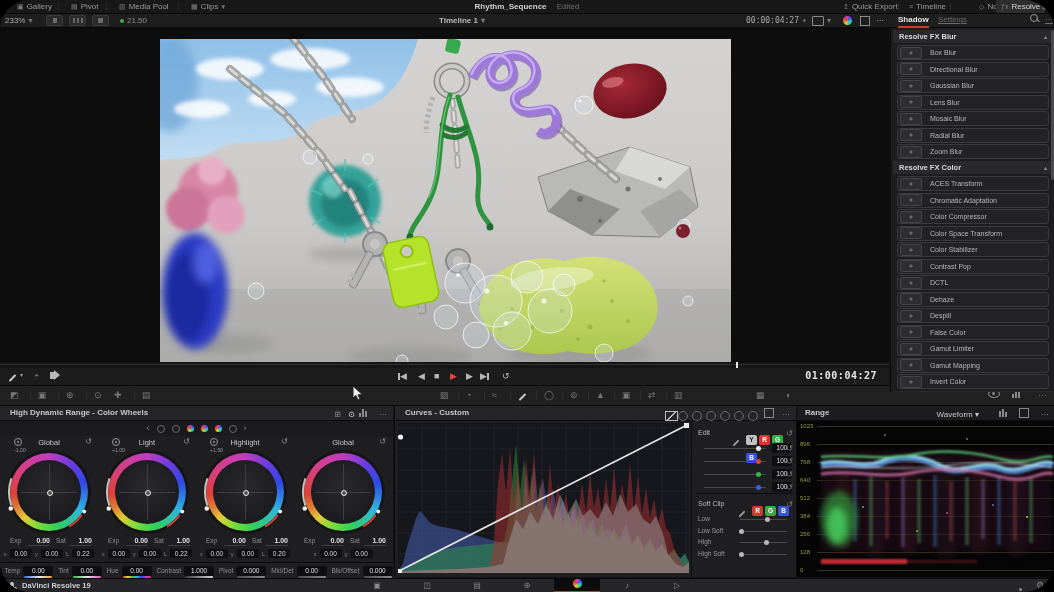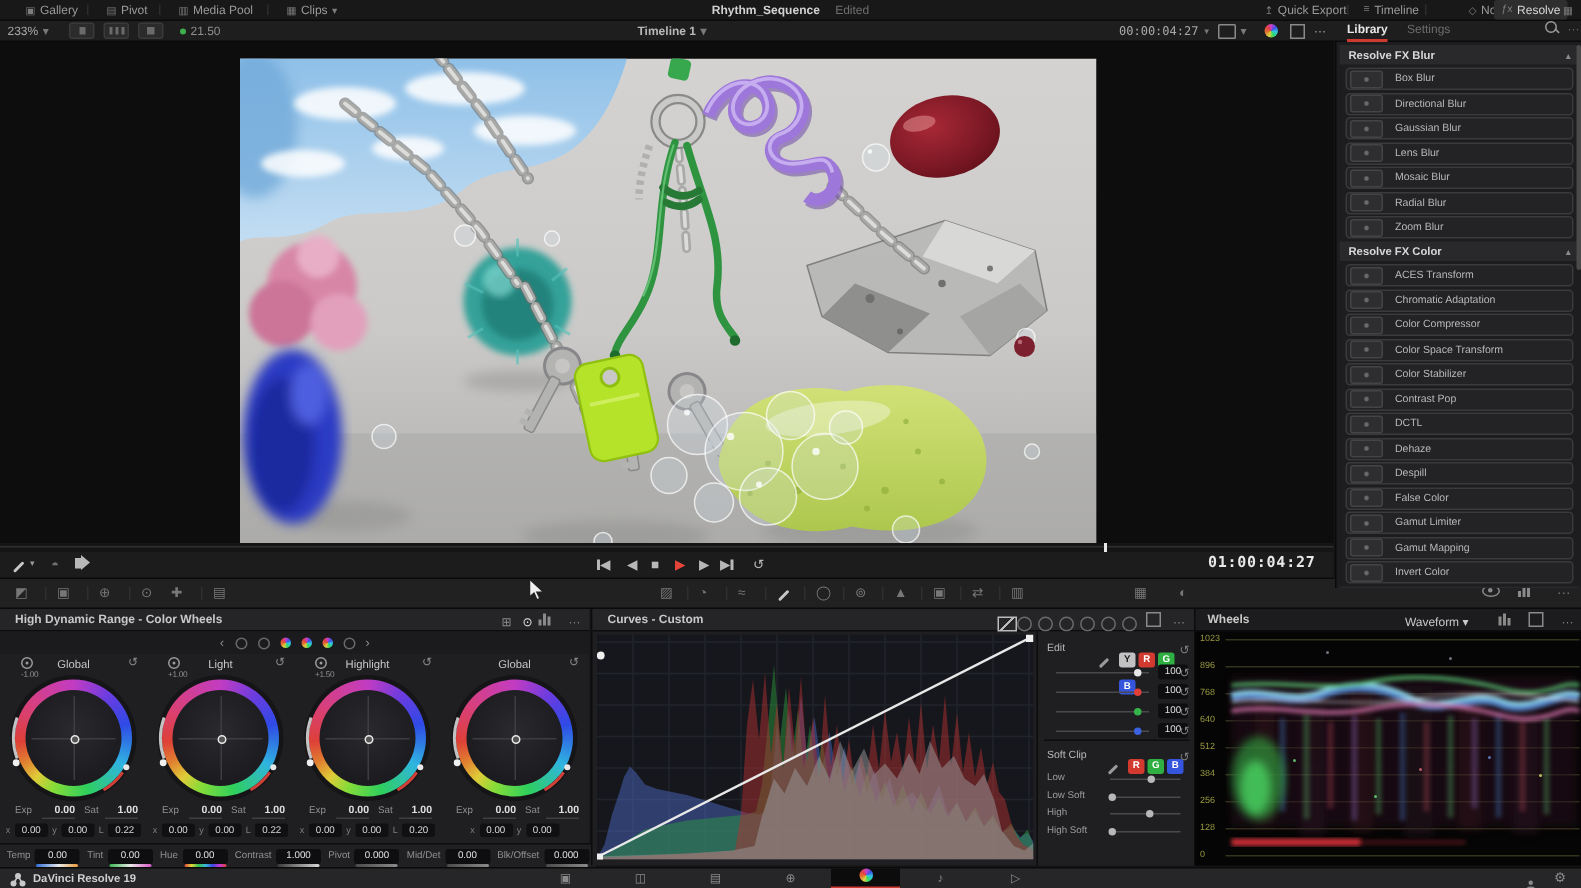--- a/index.html
+++ b/index.html
@@ -1,17 +1,17 @@
 <!DOCTYPE html>
 <html><head>
 <meta charset="utf-8">
 <style>
   html,body{margin:0;padding:0;background:#000;}
   #app{position:relative;width:1054px;height:592px;background:#141414;overflow:hidden;
-       font-family:"Liberation Sans",sans-serif;color:#cfcfcf;-webkit-font-smoothing:antialiased;}
+       font-family:"Liberation Sans",sans-serif;color:#cfcfcf;border-radius:30px;-webkit-font-smoothing:antialiased;}
   
   #topbar{position:absolute;left:0;top:0;width:1054px;height:13px;background:#181818;border-bottom:1px solid #0a0a0a;font-size:8px;color:#9a9a9a;}
   .tb-btn{position:absolute;top:0;height:13px;display:flex;align-items:center;gap:3px;padding:0 5px;cursor:default;}
   .tb-btn .ic{font-size:7px;color:#7d7d7d;}
   .tb-btn.active{background:#2e2e2e;color:#d8d8d8;border-radius:2px;}
   .tb-sep{position:absolute;top:3px;width:1px;height:7px;background:#2c2c2c;}
   #proj-title{position:absolute;left:0;right:0;top:0;height:13px;text-align:center;line-height:13px;font-size:8px;color:#d2d2d2;font-weight:bold;}
   #proj-title .status{font-weight:normal;color:#6f6f6f;margin-left:8px;}
   
   #bar2{position:absolute;left:0;top:14px;width:1054px;height:13px;background:#1e1e1e;border-bottom:1px solid #0a0a0a;font-size:8px;}
@@ -21,21 +21,21 @@
   .dotg{width:4px;height:4px;border-radius:50%;background:#3fae4c;display:inline-block;}
   .cwheel{display:inline-block;width:9px;height:9px;border-radius:50%;
     background:conic-gradient(#c840c8,#4050e8,#30c8e0,#30d868,#e0d040,#e07030,#e04040,#c840c8);}
   .boxic{display:inline-block;width:10px;height:8px;border:1px solid #8a8a8a;border-radius:1px;}
   .expandic{display:inline-block;width:8px;height:8px;border:1px solid #8a8a8a;}
   .mag{display:inline-block;width:6px;height:6px;border:1px solid #9a9a9a;border-radius:50%;position:relative;}
   .mag::after{content:'';position:absolute;left:5px;top:5px;width:4px;height:1px;background:#9a9a9a;transform:rotate(45deg);}
   #tabs{position:absolute;left:890px;top:0;height:13px;}
   .tab{position:absolute;top:0;height:12px;line-height:12px;font-size:8px;}
   .tab.on{color:#e8e8e8;font-weight:bold;border-bottom:2px solid #cf3a30;}
-  .tab.off{color:#6d6d6d;}
+  .tab.off{color:#6d6d6d;text-decoration:underline;}
   
   #viewerArea{position:absolute;left:0;top:28px;width:889px;height:334px;background:#0d0d0d;}
   #viewerImg{position:absolute;left:160px;top:11px;width:571px;height:323px;}
   
   #scrub{position:absolute;left:0;top:362px;width:889px;height:6px;background:#151515;}
   #scrub .track{position:absolute;left:0;right:0;top:2px;height:1px;background:#303030;}
   #scrub .ph{position:absolute;left:736px;top:0;width:2px;height:6px;background:#e8e8e8;}
   
   #transport{position:absolute;left:0;top:368px;width:889px;height:17px;background:#1c1c1c;border-bottom:1px solid #0a0a0a;}
   .tr-ic{position:absolute;top:3px;font-size:9px;color:#9a9a9a;}
@@ -218,21 +218,21 @@
           <i style="left:11px;width:2px"></i>
         </span>
       <span class="viewbtn">
           <i style="left:5px;width:5px"></i>
         </span>
       </div>
     <div class="b2" style="left:120px">
       <span class="dotg"></span>
       <span style="color:#8f8f8f">21.50</span>
       </div>
-    <div class="b2" style="left:425px;font-weight:bold;color:#b8b8b8">
+    <div class="b2" style="left:439px;font-weight:bold;color:#b8b8b8">
       <span>Timeline 1</span>
       <span style="color:#7a7a7a">▾</span>
       </div>
     <div class="b2" style="left:746px;font-family:'DejaVu Sans Mono',monospace">
       <span>00:00:04:27</span>
       <span style="color:#7a7a7a">▾</span>
       </div>
     <div class="b2" style="left:812px">
       <span class="boxic"></span>
       <span style="color:#7a7a7a">▾</span>
@@ -241,21 +241,21 @@
       <span class="cwheel"></span>
       </div>
     <div class="b2" style="left:860px">
       <span class="expandic"></span>
       </div>
     <div class="b2" style="left:876px">
       <span>···</span>
       </div>
 
     <div id="tabs">
-      <span class="tab on" style="left:8px">Library</span>
+      <span class="tab on" style="left:8px">Shadow</span>
       <span class="tab off" style="left:48px">Settings</span>
       <span class="tab off" style="left:140px"><span class="mag"></span></span>
       <span class="tab off" style="left:155px">···</span>
     </div>
   </div>
 
   <div id="viewerArea">
     <svg id="viewerImg" viewBox="0 0 571 323" width="571" height="323">
       <defs>
         <linearGradient id="bgG" x1="0" y1="0" x2="0" y2="1">
@@ -951,21 +951,21 @@
             <span class="sc-track">
               <i class="sc-dot" style="left: calc(2% - 2px);"></i>
             </span>
           </div>
         </div>
     </div>
   </div>
 
   <div id="scopes">
     <div class="panel-h" style="left:0;top:0;width:258px;background:#1c1c1e">
-      <span style="margin-left:8px">Wheels</span>
+      <span style="margin-left:8px">Range</span>
       <span class="ph-ic" style="right:76px;color:#c8c8c8;font-weight:normal">
         <span>Waveform</span>
         <span>▾</span></span>
       <span class="ph-ic" style="right:46px"><span class="barsic"><i style="left:0;height:6px"></i><i style="left:3px;height:8px"></i><i style="left:6px;height:5px"></i></span></span>
       <span class="ph-ic" style="right:26px"><span class="expandic"></span></span>
       <span class="ph-ic" style="right:6px">···</span>
     </div>
     <div id="scopebody">
       <div>
           <div class="sc-grid" style="top: 5px;"></div>

